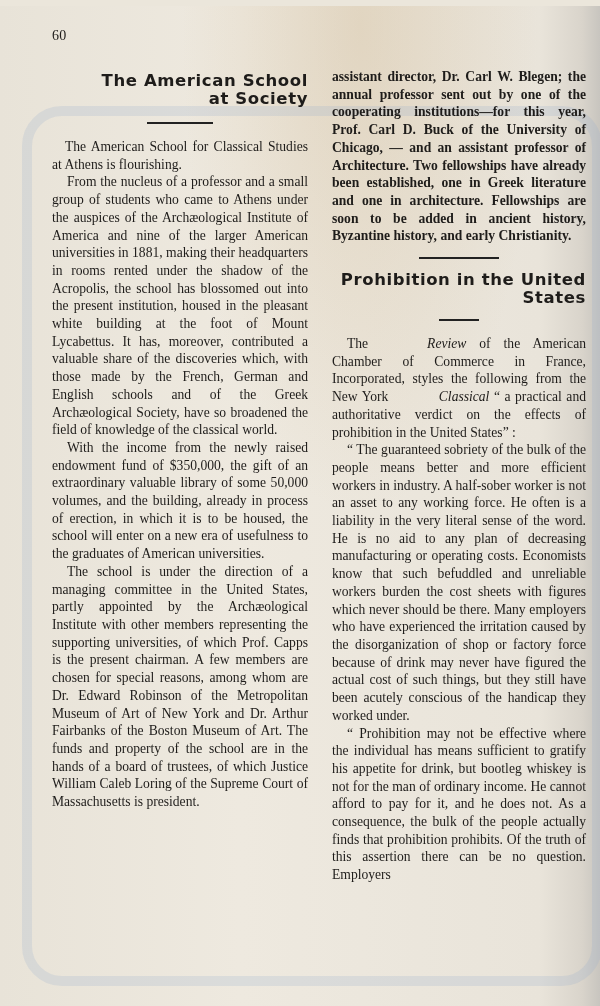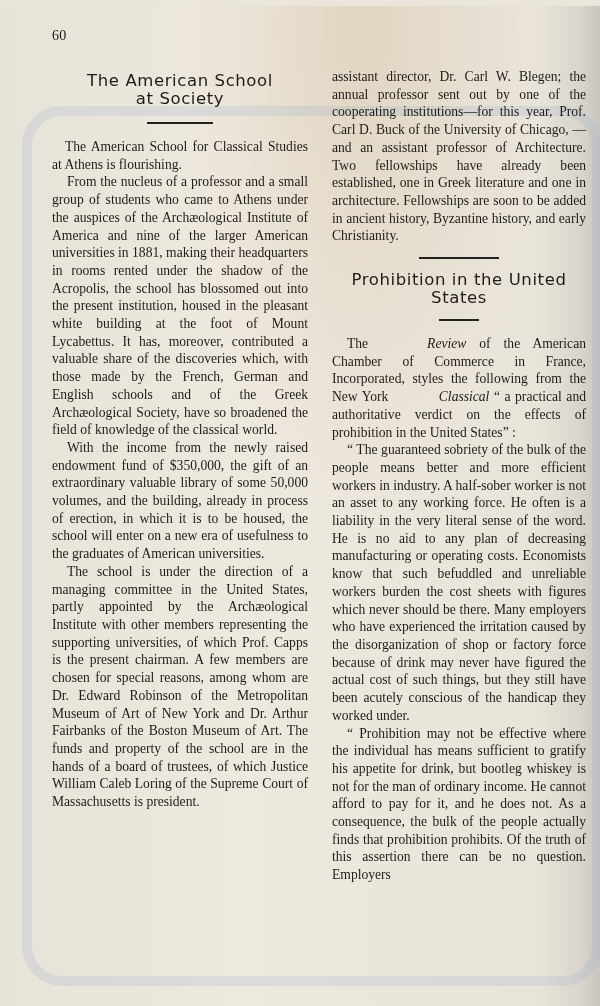--- a/index.html
+++ b/index.html
@@ -27,28 +27,28 @@
     }
     .header .pnum { position: absolute; left: 0; top: 0; }
     .header .title { position: absolute; left: 140px; top: 0; font-size: 15px; letter-spacing: 0.5px; }
     .col {
       position: absolute; top: 62px; font-size: 13.6px; line-height: 17.7px;
       text-align: justify;
     }
     .col-left { left: 52px; width: 256px; }
     .col-right { left: 332px; width: 254px; }
     h2.headline {
-      font-family: "DejaVu Sans", sans-serif; font-weight: normal;
-      font-size: 16.5px; line-height: 18px; text-align: center; margin: 4px 0 0 0;
+      font-family: "DejaVu Sans", sans-serif; font-weight: bold;
+      font-size: 16.5px; line-height: 18px; text-align: right; margin: 4px 0 0 0;
       letter-spacing: 0.6px;
     }
     .rule { width: 66px; height: 2px; background: #222; margin: 14px auto 14px auto; }
     p { margin: 0; text-indent: 15px; }
     p.first { text-indent: 13px; margin-top: 12px; }
-    p.noindent { text-indent: 0; }
+    p.noindent { text-indent: 0; font-weight: bold; }
     em { font-style: italic; margin-left: 46px; }
   </style>
 </head>
 <body>
 
 <div class="page">
   <div class="bleed"></div>
 
   <div class="header">
     <span class="pnum">60</span>

